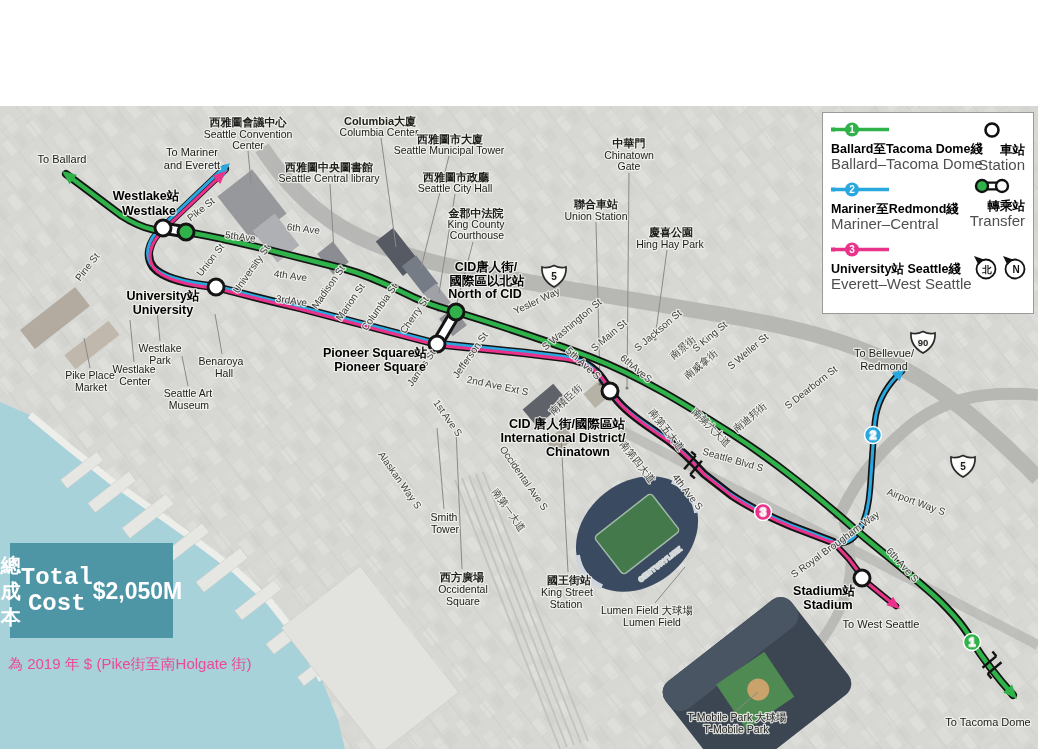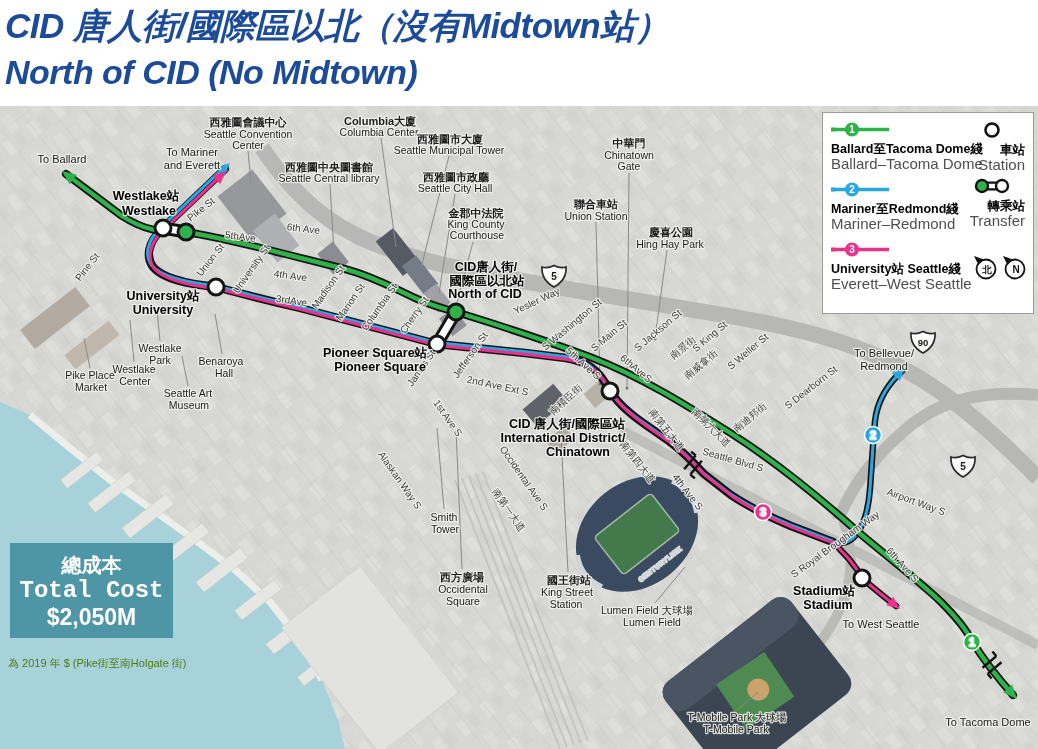--- a/index.html
+++ b/index.html
@@ -23,36 +23,32 @@
   .legend{position:absolute;left:822px;top:112px;width:212px;height:202px;background:#fff;
           border:1.5px solid #9a9a9a;box-sizing:border-box;}
   .lg-left{position:absolute;left:8px;top:8px;width:124px;}
   .lg-item{margin-bottom:11px;}
   .lg-zh{font-size:12.5px;font-weight:700;color:#000;line-height:15px;white-space:nowrap;}
   .lg-en{font-size:15px;color:#4f4f4f;line-height:13px;white-space:nowrap;}
   .lg-right{position:absolute;left:136px;top:8px;width:66px;text-align:center;}
   .lg-right .lg-zh,.lg-right .lg-en{text-align:right;}
   .lg-compass{position:absolute;right:5px;bottom:32px;display:flex;gap:2px;}
   .costbox{position:absolute;left:10px;top:543px;width:163px;height:95px;background:#4e96a6;
-           color:#fff;font-weight:700;display:flex;flex-direction:column;align-items:center;
+           color:#fff;font-weight:700;display:flex;flex-direction:row;align-items:center;
            justify-content:center;text-align:center;line-height:26px;}
   .cost-zh{font-size:20px;}
   .cost-en{font-size:24px;font-family:Liberation Mono, monospace;}
   .cost-val{font-size:23px;}
-  .footnote{position:absolute;left:8px;top:653px;font-size:11px;color:#4d7c0f;line-height:21px;}
+  .footnote{position:absolute;left:8px;top:653px;font-size:15px;color:#ec4899;line-height:21px;}
 </style>
 </head>
 <body>
 
 <div class="screen">
 
-  <div class="titleblock">
-    <div class="title-zh">CID 唐人街/國際區以北（沒有Midtown站）</div>
-    <div class="title-en">North of CID (No Midtown)</div>
-  </div>
 
   <svg class="map" width="1038" height="643" viewBox="0 106 1038 643">
     <defs>
       <pattern id="blocks" width="46" height="30" patternUnits="userSpaceOnUse" patternTransform="rotate(52)">
         <rect x="3" y="3" width="17" height="10" fill="#e0e1dd"></rect>
         <rect x="24" y="5" width="14" height="9" fill="#cfd0cc"></rect>
         <rect x="6" y="17" width="12" height="8" fill="#dadbd7"></rect>
         <rect x="23" y="18" width="16" height="9" fill="#e4e5e1"></rect>
       </pattern>
       <pattern id="grid" width="26" height="26" patternUnits="userSpaceOnUse" patternTransform="rotate(52)">
@@ -347,21 +343,21 @@
         <div class="lg-en">Ballard–Tacoma Dome</div>
       </div>
       <div class="lg-item">
         <svg width="60" height="17" viewBox="0 0 60 17">
           <rect x="0" y="6.5" width="4" height="4" fill="#29a8e0"></rect>
           <line x1="2" y1="8.5" x2="58" y2="8.5" stroke-width="3.6" stroke="#29a8e0"></line>
           <circle cx="21" cy="8.5" r="7" fill="#29a8e0"></circle>
           <text x="21" y="12" font-size="10" font-weight="bold" fill="#fff" text-anchor="middle">2</text>
         </svg>
         <div class="lg-zh">Mariner至Redmond綫</div>
-        <div class="lg-en">Mariner–Redmond</div>
+        <div class="lg-en">Mariner–Central</div>
       </div>
       <div class="lg-item">
         <svg width="60" height="17" viewBox="0 0 60 17">
           <rect x="0" y="6.5" width="4" height="4" fill="#e9338b"></rect>
           <line x1="2" y1="8.5" x2="58" y2="8.5" stroke-width="3.6" stroke="#e9338b"></line>
           <circle cx="21" cy="8.5" r="7" fill="#e9338b"></circle>
           <text x="21" y="12" font-size="10" font-weight="bold" fill="#fff" text-anchor="middle">3</text>
         </svg>
         <div class="lg-zh">University站 Seattle綫</div>
         <div class="lg-en">Everett–West Seattle</div>

